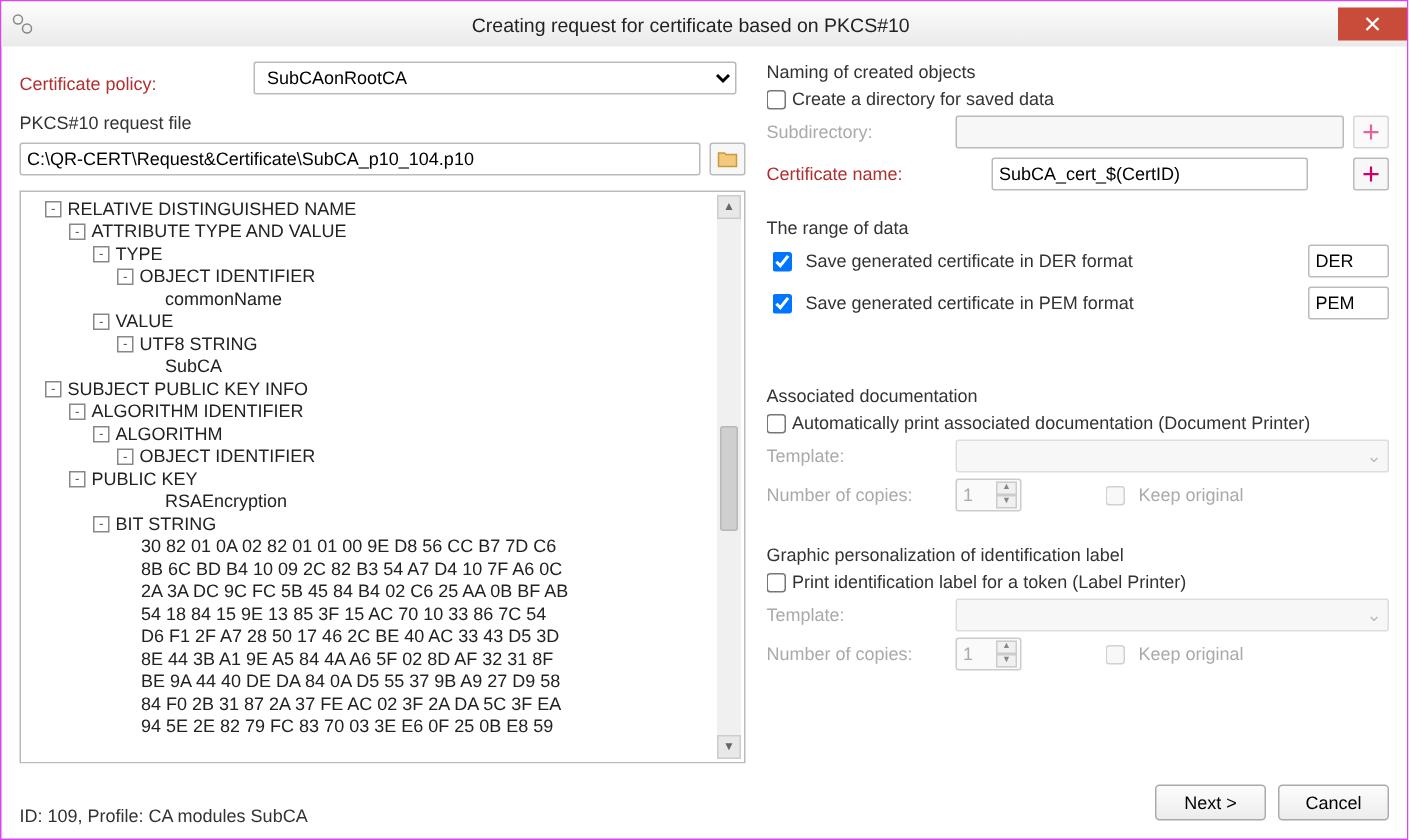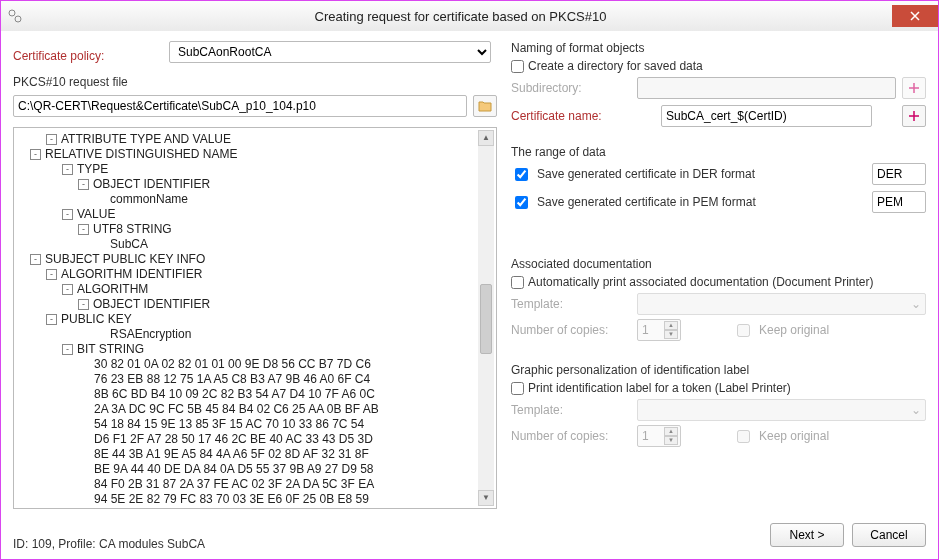--- a/index.html
+++ b/index.html
@@ -83,37 +83,36 @@
       <div class="row">
         <input type="text" class="path-input" value="C:\QR-CERT\Request&amp;Certificate\SubCA_p10_104.p10" style="">
         <div class="icon-btn">
           <svg width="14" height="12" viewBox="0 0 14 12">
               <path d="M1 2h4l1 1h7v8H1z" fill="#f5c97b" stroke="#c79a3e"></path>
             </svg>
         </div>
       </div>
       <div class="tree-container" style="margin-top:4px;">
         <div class="tree" id="tree" style="padding-right:18px;">
+            <div style="padding-left: 14px; line-height: 15px;"><span class="toggle">-</span><span>RELATIVE DISTINGUISHED NAME</span></div>
             <div style="padding-left: 30px; line-height: 15px;"><span class="toggle">-</span><span>ATTRIBUTE TYPE AND VALUE</span></div>
-            <div style="padding-left: 14px; line-height: 15px;"><span class="toggle">-</span><span>RELATIVE DISTINGUISHED NAME</span></div>
             <div style="padding-left: 46px; line-height: 15px;"><span class="toggle">-</span><span>TYPE</span></div>
             <div style="padding-left: 62px; line-height: 15px;"><span class="toggle">-</span><span>OBJECT IDENTIFIER</span></div>
             <div style="padding-left: 78px; line-height: 15px;"><span class="leaf-pad"></span><span>commonName</span></div>
             <div style="padding-left: 46px; line-height: 15px;"><span class="toggle">-</span><span>VALUE</span></div>
             <div style="padding-left: 62px; line-height: 15px;"><span class="toggle">-</span><span>UTF8 STRING</span></div>
             <div style="padding-left: 78px; line-height: 15px;"><span class="leaf-pad"></span><span>SubCA</span></div>
             <div style="padding-left: 14px; line-height: 15px;"><span class="toggle">-</span><span>SUBJECT PUBLIC KEY INFO</span></div>
             <div style="padding-left: 30px; line-height: 15px;"><span class="toggle">-</span><span>ALGORITHM IDENTIFIER</span></div>
             <div style="padding-left: 46px; line-height: 15px;"><span class="toggle">-</span><span>ALGORITHM</span></div>
             <div style="padding-left: 62px; line-height: 15px;"><span class="toggle">-</span><span>OBJECT IDENTIFIER</span></div>
             <div style="padding-left: 30px; line-height: 15px;"><span class="toggle">-</span><span>PUBLIC KEY</span></div>
             <div style="padding-left: 78px; line-height: 15px;"><span class="leaf-pad"></span><span>RSAEncryption</span></div>
             <div style="padding-left: 46px; line-height: 15px;"><span class="toggle">-</span><span>BIT STRING</span></div>
             <div style="padding-left: 62px; line-height: 15px;"><span class="leaf-pad"></span><span>30 82 01 0A 02 82 01 01 00 9E D8 56 CC B7 7D C6</span></div>
-            <div style="padding-left: 62px; line-height: 15px;"><span class="leaf-pad"></span><span>76 23 EB 88 12 75 1A A5 C8 B3 A7 9B 46 A0 6F C4</span></div>
             <div style="padding-left: 62px; line-height: 15px;"><span class="leaf-pad"></span><span>8B 6C BD B4 10 09 2C 82 B3 54 A7 D4 10 7F A6 0C</span></div>
             <div style="padding-left: 62px; line-height: 15px;"><span class="leaf-pad"></span><span>2A 3A DC 9C FC 5B 45 84 B4 02 C6 25 AA 0B BF AB</span></div>
             <div style="padding-left: 62px; line-height: 15px;"><span class="leaf-pad"></span><span>54 18 84 15 9E 13 85 3F 15 AC 70 10 33 86 7C 54</span></div>
             <div style="padding-left: 62px; line-height: 15px;"><span class="leaf-pad"></span><span>D6 F1 2F A7 28 50 17 46 2C BE 40 AC 33 43 D5 3D</span></div>
             <div style="padding-left: 62px; line-height: 15px;"><span class="leaf-pad"></span><span>8E 44 3B A1 9E A5 84 4A A6 5F 02 8D AF 32 31 8F</span></div>
             <div style="padding-left: 62px; line-height: 15px;"><span class="leaf-pad"></span><span>BE 9A 44 40 DE DA 84 0A D5 55 37 9B A9 27 D9 58</span></div>
             <div style="padding-left: 62px; line-height: 15px;"><span class="leaf-pad"></span><span>84 F0 2B 31 87 2A 37 FE AC 02 3F 2A DA 5C 3F EA</span></div>
             <div style="padding-left: 62px; line-height: 15px;"><span class="leaf-pad"></span><span>94 5E 2E 82 79 FC 83 70 03 3E E6 0F 25 0B E8 59</span></div>
           </div>
         <div class="tree-scroll">
@@ -122,21 +121,21 @@
               <div class="thumb"></div>
             </div>
           <div class="sb-btn">▼</div>
         </div>
       </div>
     </div>
 
     <div class="right-col">
 
       <div class="group" style="margin-top:0;">
-        <div class="section-title">Naming of format objects</div>
+        <div class="section-title">Naming of created objects</div>
         <div class="chk">
           <input type="checkbox" style="">
           <span>Create a directory for saved data</span>
         </div>
         <div class="subrow">
           <span class="sublbl">Subdirectory:</span>
           <input type="text" style="flex: 1 1 0%; background: rgb(247, 247, 247); color: rgb(170, 170, 170);" disabled="" value="">
           <div class="icon-btn" style="opacity:.6">
             <svg width="12" height="12" viewBox="0 0 12 12">
                 <path d="M6 1v10M1 6h10" stroke="#c06" stroke-width="1.5"></path>

